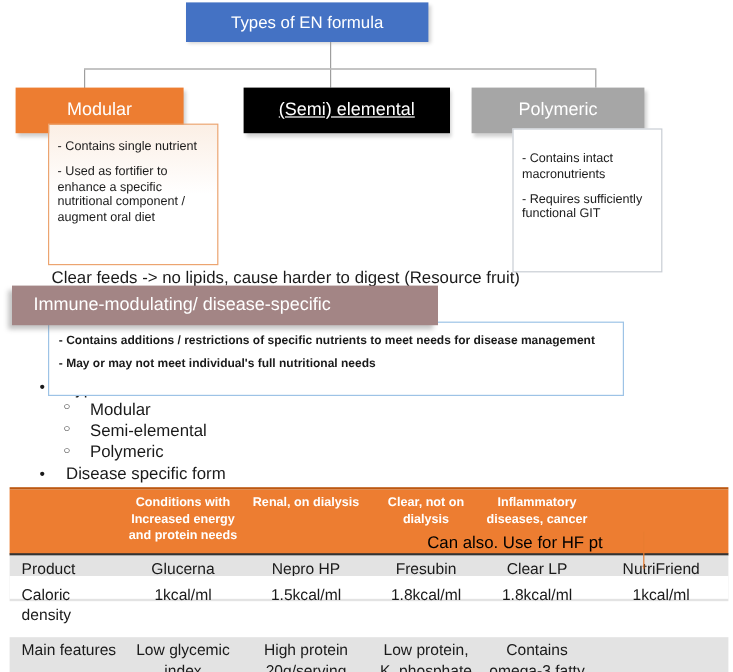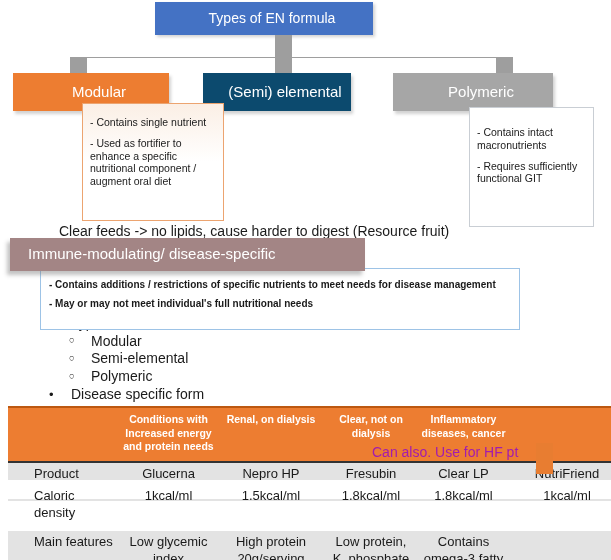--- a/index.html
+++ b/index.html
@@ -1,30 +1,30 @@
 <!DOCTYPE html>
 <html><head>
 <meta charset="utf-8">
 <style>
   html,body{margin:0;padding:0;background:#fff;}
   .canvas{
     position:relative;width:611px;height:560px;background:#ffffff;overflow:hidden;
     font-family:"Liberation Sans","DejaVu Sans",sans-serif;color:#1a1a1a;
   }
-  .abs{position:absolute;padding-left:16px;}
+  .abs{position:absolute;}
   
   .root-box{left:155px;top:2px;width:202px;height:33px;background:#4472C4;color:#fff;
     font-size:14px;text-align:center;line-height:33px;box-shadow:2px 2px 3px rgba(0,0,0,.18);}
   .conn{background:#9e9e9e;}
   .branch{top:73px;height:38px;color:#fff;font-size:15px;text-align:center;line-height:38px;
     box-shadow:2px 3px 3px rgba(0,0,0,.18);z-index:1;}
   .branch.modular{left:13px;width:140px;background:#ED7D31;}
-  .branch.semi{left:203px;width:132px;background:#0c4a6e;}
+  .branch.semi{left:203px;width:172px;background:#000000;text-decoration:underline;}
   .branch.poly{left:393px;width:144px;background:#A6A6A6;}
-  .detail{z-index:2;font-size:10.5px;line-height:1.22;background:#fff;margin-left:42px;}
+  .detail{z-index:2;font-size:10.5px;line-height:1.22;background:#fff;}
   .detail p{margin:0 0 8px 0;}
   .d-mod{left:40px;top:103px;width:127px;height:104px;border:1px solid #ECA470;
     padding:12px 6px 0 7px;background:linear-gradient(#FBEFE5,#ffffff 50%);}
   .d-semi{left:239px;top:103px;width:127px;height:119px;border:1px solid #D09388;
     padding:12px 6px 0 7px;background:linear-gradient(#FAEFEC,#ffffff 50%);}
   .d-poly{left:427px;top:107px;width:110px;height:100px;border:1px solid #C9CED4;
     padding:18px 6px 0 7px;}
   
   .note{left:43px;top:223px;font-size:14px;white-space:nowrap;}
   
@@ -40,21 +40,21 @@
   .bullets .dot{width:22px;font-size:13px;}
   .bullets .sub{padding-left:20px;}
   .bullets .circ{width:22px;font-size:9.5px;position:relative;top:-1px;}
   
   .t-topline{left:8px;top:406px;width:599px;height:2px;background:#BC5811;}
   .trow{left:8px;width:599px;display:grid;grid-template-columns:97px 95px 110px 90px 95px 112px;}
   .t-header{top:408px;height:54px;background:#ED7D31;color:#fff;font-weight:bold;
     font-size:10.5px;text-align:center;}
   .t-header .cell{padding-top:5px;line-height:1.3;}
   .t-darkline{left:8px;top:461px;width:599px;height:2px;background:#333333;}
-  .t-annot{left:356px;top:444px;font-size:14px;color:#a21caf;z-index:5;white-space:nowrap;}
+  .t-annot{left:356px;top:444px;font-size:14px;color:#000000;z-index:5;white-space:nowrap;}
   .body-row{font-size:13px;line-height:1.3;text-align:center;}
   .body-row .cell{padding:3px 2px 0 2px;}
   .body-row .label{text-align:left;padding-left:10px;}
   .r1{top:463px;height:38px;background:#E3E3E3;}
   .r2{top:480px;height:19px;background:#ffffff;}
   .r2 .cell{padding-top:8px;}
   .r3{top:531px;height:29px;background:#E3E3E3;}
   .artifact{left:536px;top:443px;width:1px;height:31px;background:#E87D31;z-index:6;}
 </style>
 </head>

